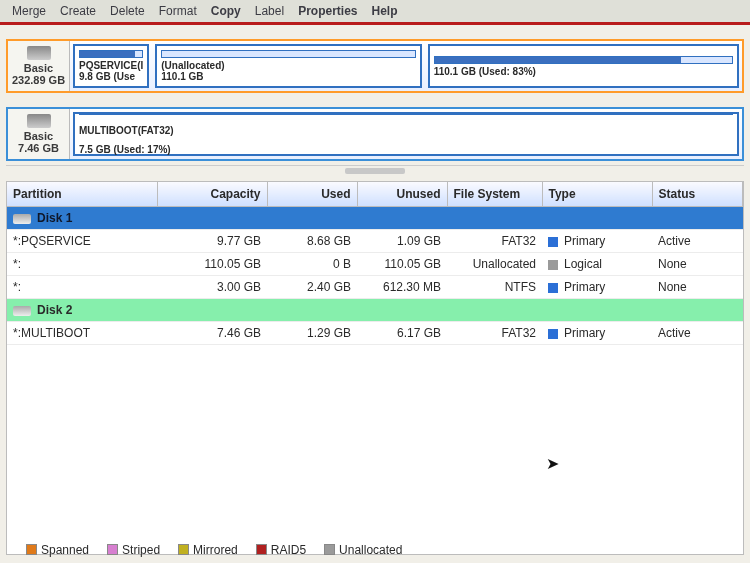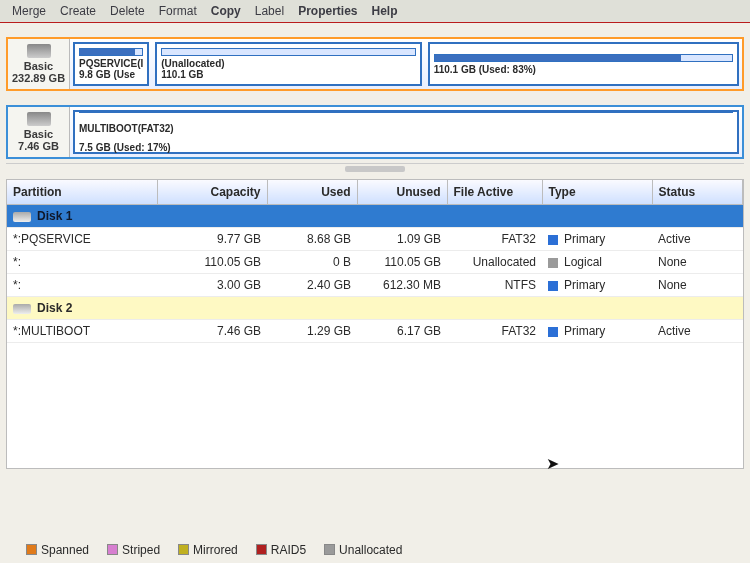--- a/index.html
+++ b/index.html
@@ -1,45 +1,45 @@
 <!DOCTYPE html>
 <html><head>
 <meta charset="utf-8">
 <style>
   * { box-sizing: border-box; margin: 0; padding: 0; font-family: Verdana, Geneva, sans-serif; }
   body { background: #f1efe8; width: 750px; height: 563px; overflow: hidden; font-size: 12px; color: #2a2a2a; }
 
   
-  .menubar { display: flex; gap: 14px; padding: 4px 12px; background: #dfe0d8; border-bottom: 1px solid #b91c1c; }
+  .menubar { display: flex; gap: 14px; padding: 4px 12px; background: #dfe0d8; border-bottom: 3px solid #b91c1c; }
   .menubar span { font-size: 12px; color: #3c3c44; }
   .menubar .bold { font-weight: bold; }
 
   
   .disk-row { display: flex; align-items: stretch; border: 2px solid #ff9b2a; margin: 14px 6px 0 6px; background: linear-gradient(#ffffff,#e8efff); height: 54px; }
   .disk-row.secondary { border-color: #3b8fd8; }
   .disk-label { width: 62px; display: flex; flex-direction: column; align-items: center; justify-content: center; border-right: 1px solid #bbb; background: #f5f5f0; font-size: 11px; font-weight: bold; color: #3a3a3a; }
   .disk-label .drive-icon { width: 24px; height: 14px; background: linear-gradient(#888,#ccc); border-radius: 2px; margin-bottom: 2px; }
   .part-box { border: 2px solid #3070c0; margin: 3px; background: #fff; padding: 2px 4px; display: flex; flex-direction: column; justify-content: center; font-size: 10px; font-weight: bold; }
   .part-box .usebar { height: 8px; background: #d9e6ff; border: 1px solid #3070c0; position: relative; margin-bottom: 2px; }
   .part-box .usebar i { position: absolute; left:0; top:0; bottom:0; background: #3b6fbf; }
 
   
   .grip { height: 12px; margin: 4px 6px; border-top: 1px solid #ccc; display:flex; justify-content:center; }
   .grip div{ width:60px; height:6px; background:#c8c8c8; border-radius:2px; margin-top:2px;}
 
   
-  .tablewrap { margin: 0 6px; border: 1px solid #bcbcbc; background: #fff; height: 290px; }
+  .tablewrap { margin: 0 6px; border: 1px solid #bcbcbc; background: #fff; height: 374px; }
   table { width: 100%; border-collapse: collapse; table-layout: fixed; }
   thead th { background: linear-gradient(#fafaff,#cfe0ff); font-size: 12px; font-weight: bold; text-align: left; padding: 5px 6px; border-right: 1px solid #bcbcbc; border-bottom: 1px solid #bcbcbc; }
   thead th.num { text-align: right; }
   tbody td { font-size: 12px; padding: 4px 6px; border-bottom: 1px solid #ececec; white-space: nowrap; }
   tbody td.num { text-align: right; }
   .disk-header td { background: #2f7bd0; color: #0f172a; font-weight: bold; font-size: 12px; padding: 4px 6px; }
   .disk-header .drive-icon, .disk-sub .drive-icon { display:inline-block; width:18px; height:10px; background:linear-gradient(#aaa,#eee); border-radius:2px; margin-right:6px; vertical-align:middle; }
-  .disk-sub td { background:#fef9c3; font-weight:bold; }
+  .disk-sub td { background:#86efac; font-weight:bold; }
   .type-swatch { display:inline-block; width:10px; height:10px; margin-right:6px; vertical-align:middle; }
   .sw-primary { background:#2b6fd6; }
   .sw-logical { background:#9a9a9a; }
 
   
   .legend { position:absolute; bottom:6px; left:26px; display:flex; gap:18px; font-size:12px; }
   .legend span i{ display:inline-block; width:11px; height:11px; margin-right:4px; vertical-align:-1px; border:1px solid #888; }
 
   
   .cursor { position:absolute; left:546px; top:454px; font-size:16px; color:#111; }
@@ -116,21 +116,21 @@
         <col style="width:95px">
         <col style="width:110px">
         <col>
       </colgroup>
     <thead>
         <tr id="thead-row">
           <th>Partition</th>
           <th class="num">Capacity</th>
           <th class="num">Used</th>
           <th class="num">Unused</th>
-          <th>File Active</th>
+          <th>File System</th>
           <th>Type</th>
           <th>Status</th>
         </tr>
       </thead>
     <tbody id="tbody">
         <tr class="disk-header">
           <td colspan="7"><span class="drive-icon"></span><span>Disk 1</span></td>
         </tr>
         <tr>
           <td>*:PQSERVICE</td>

